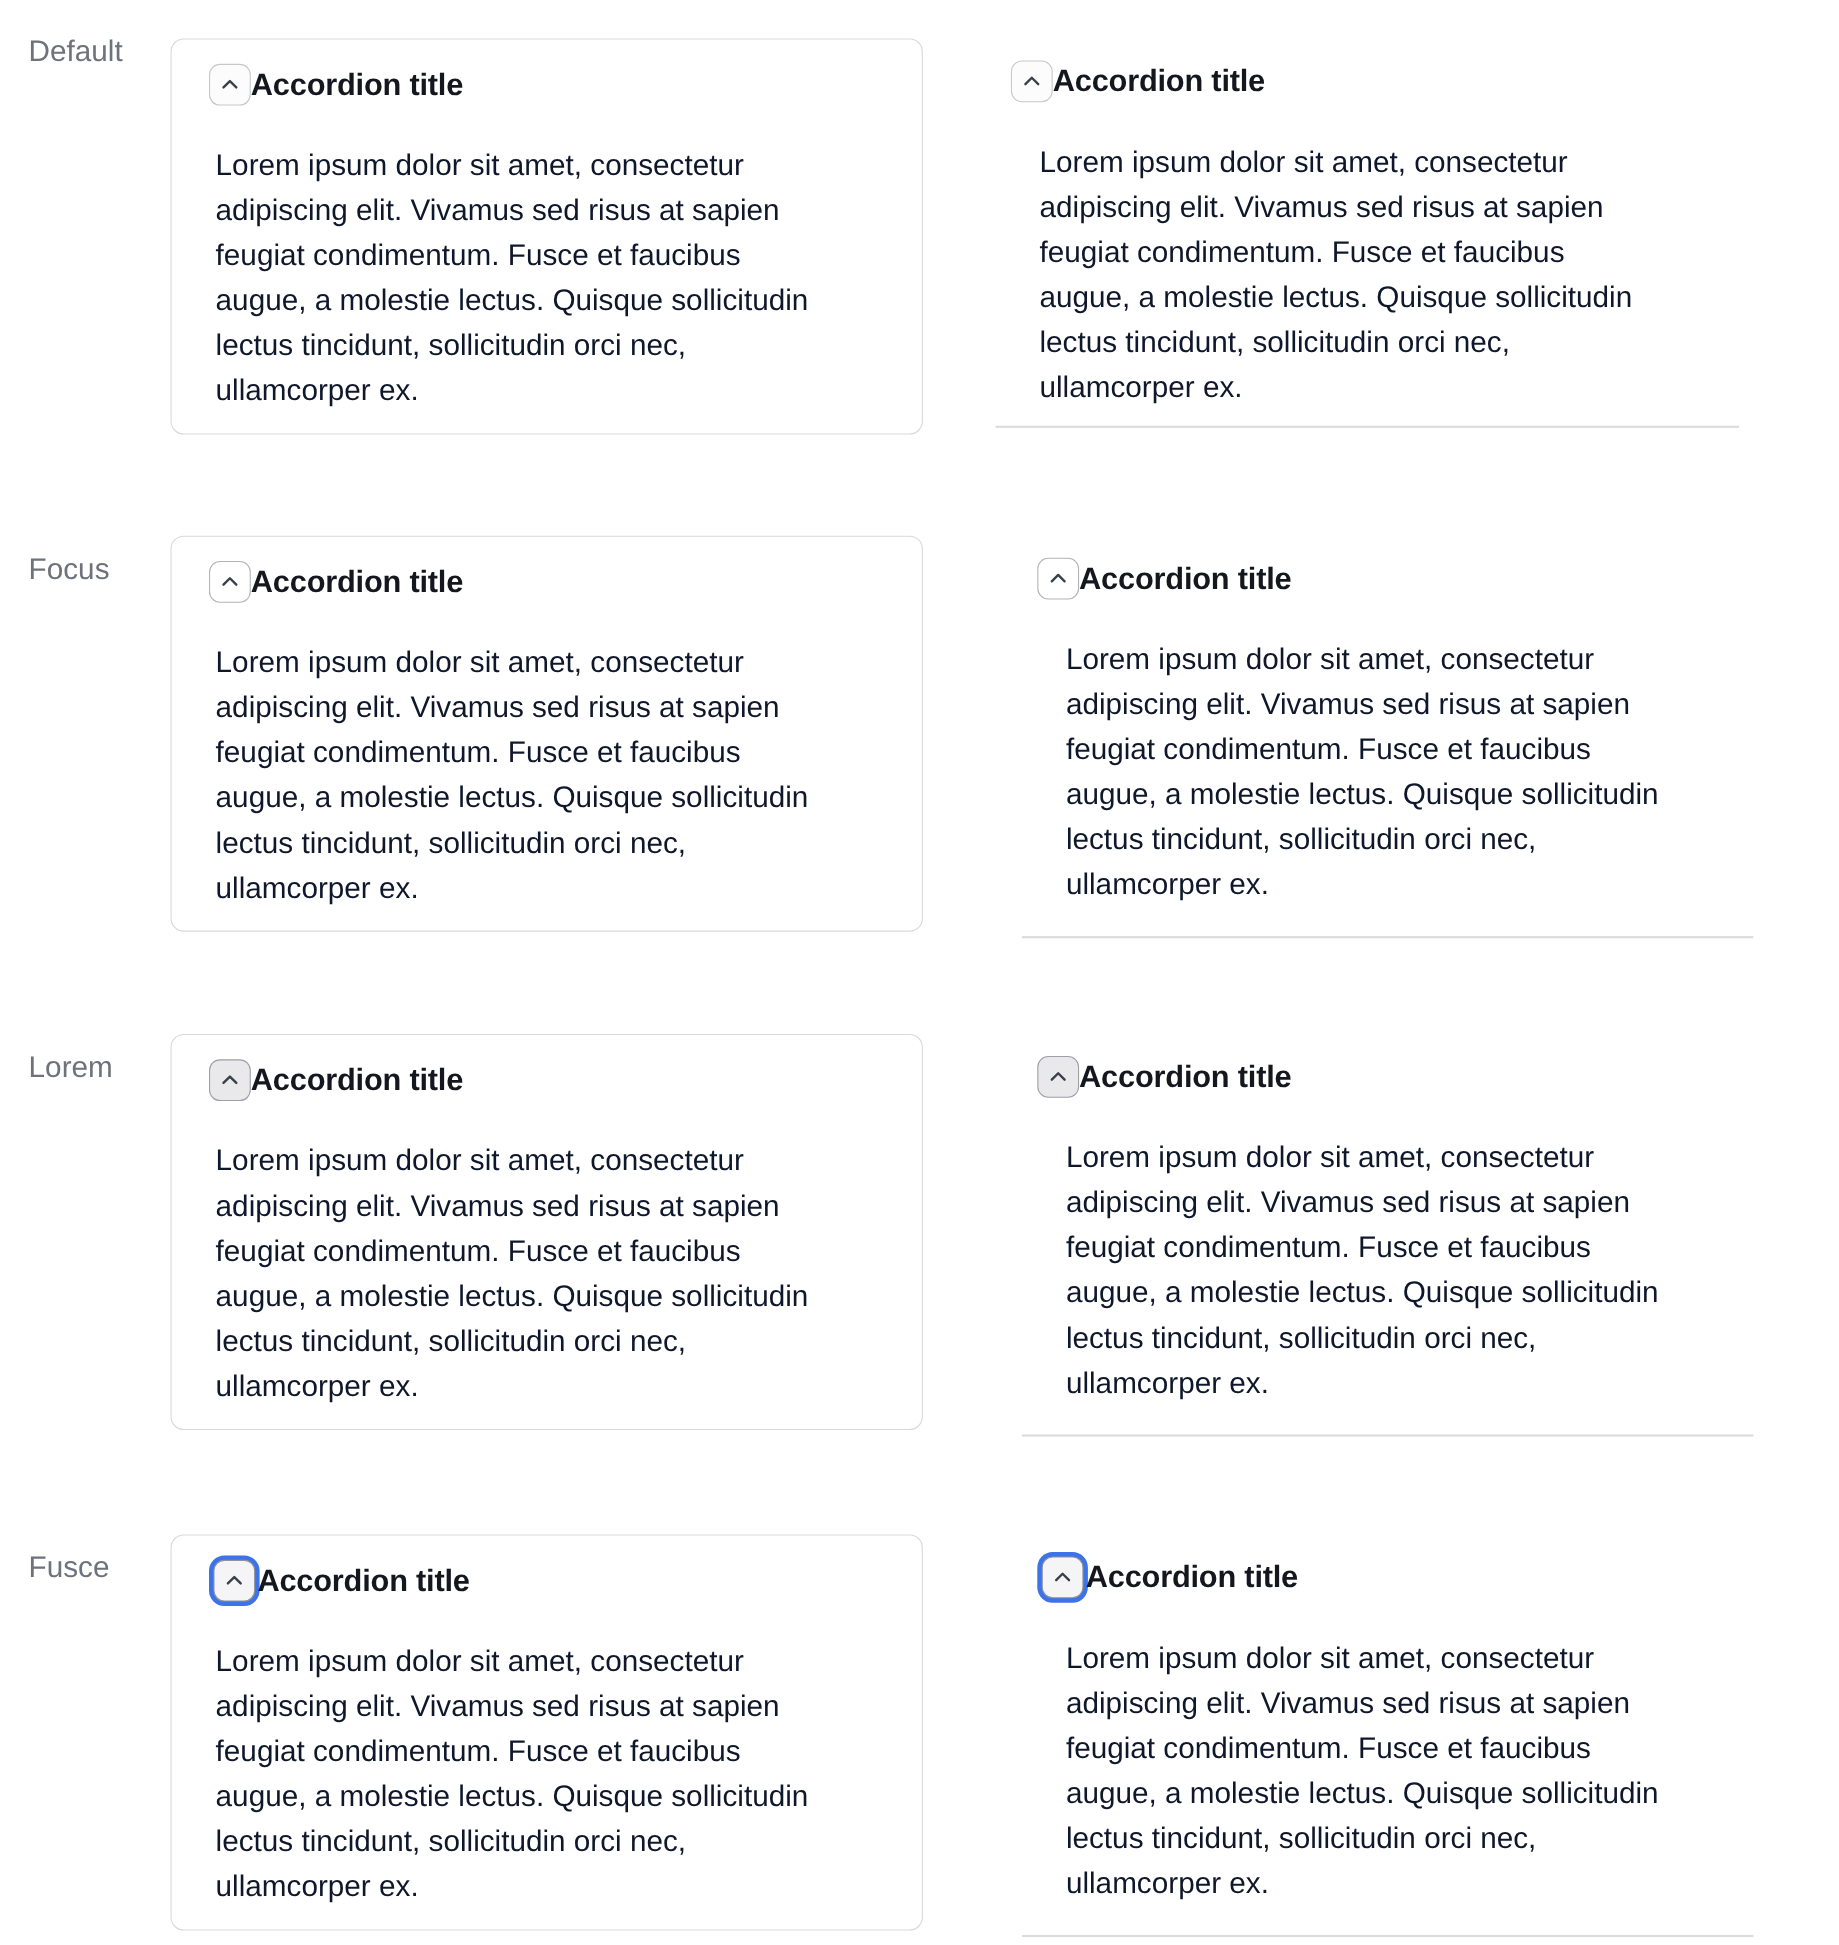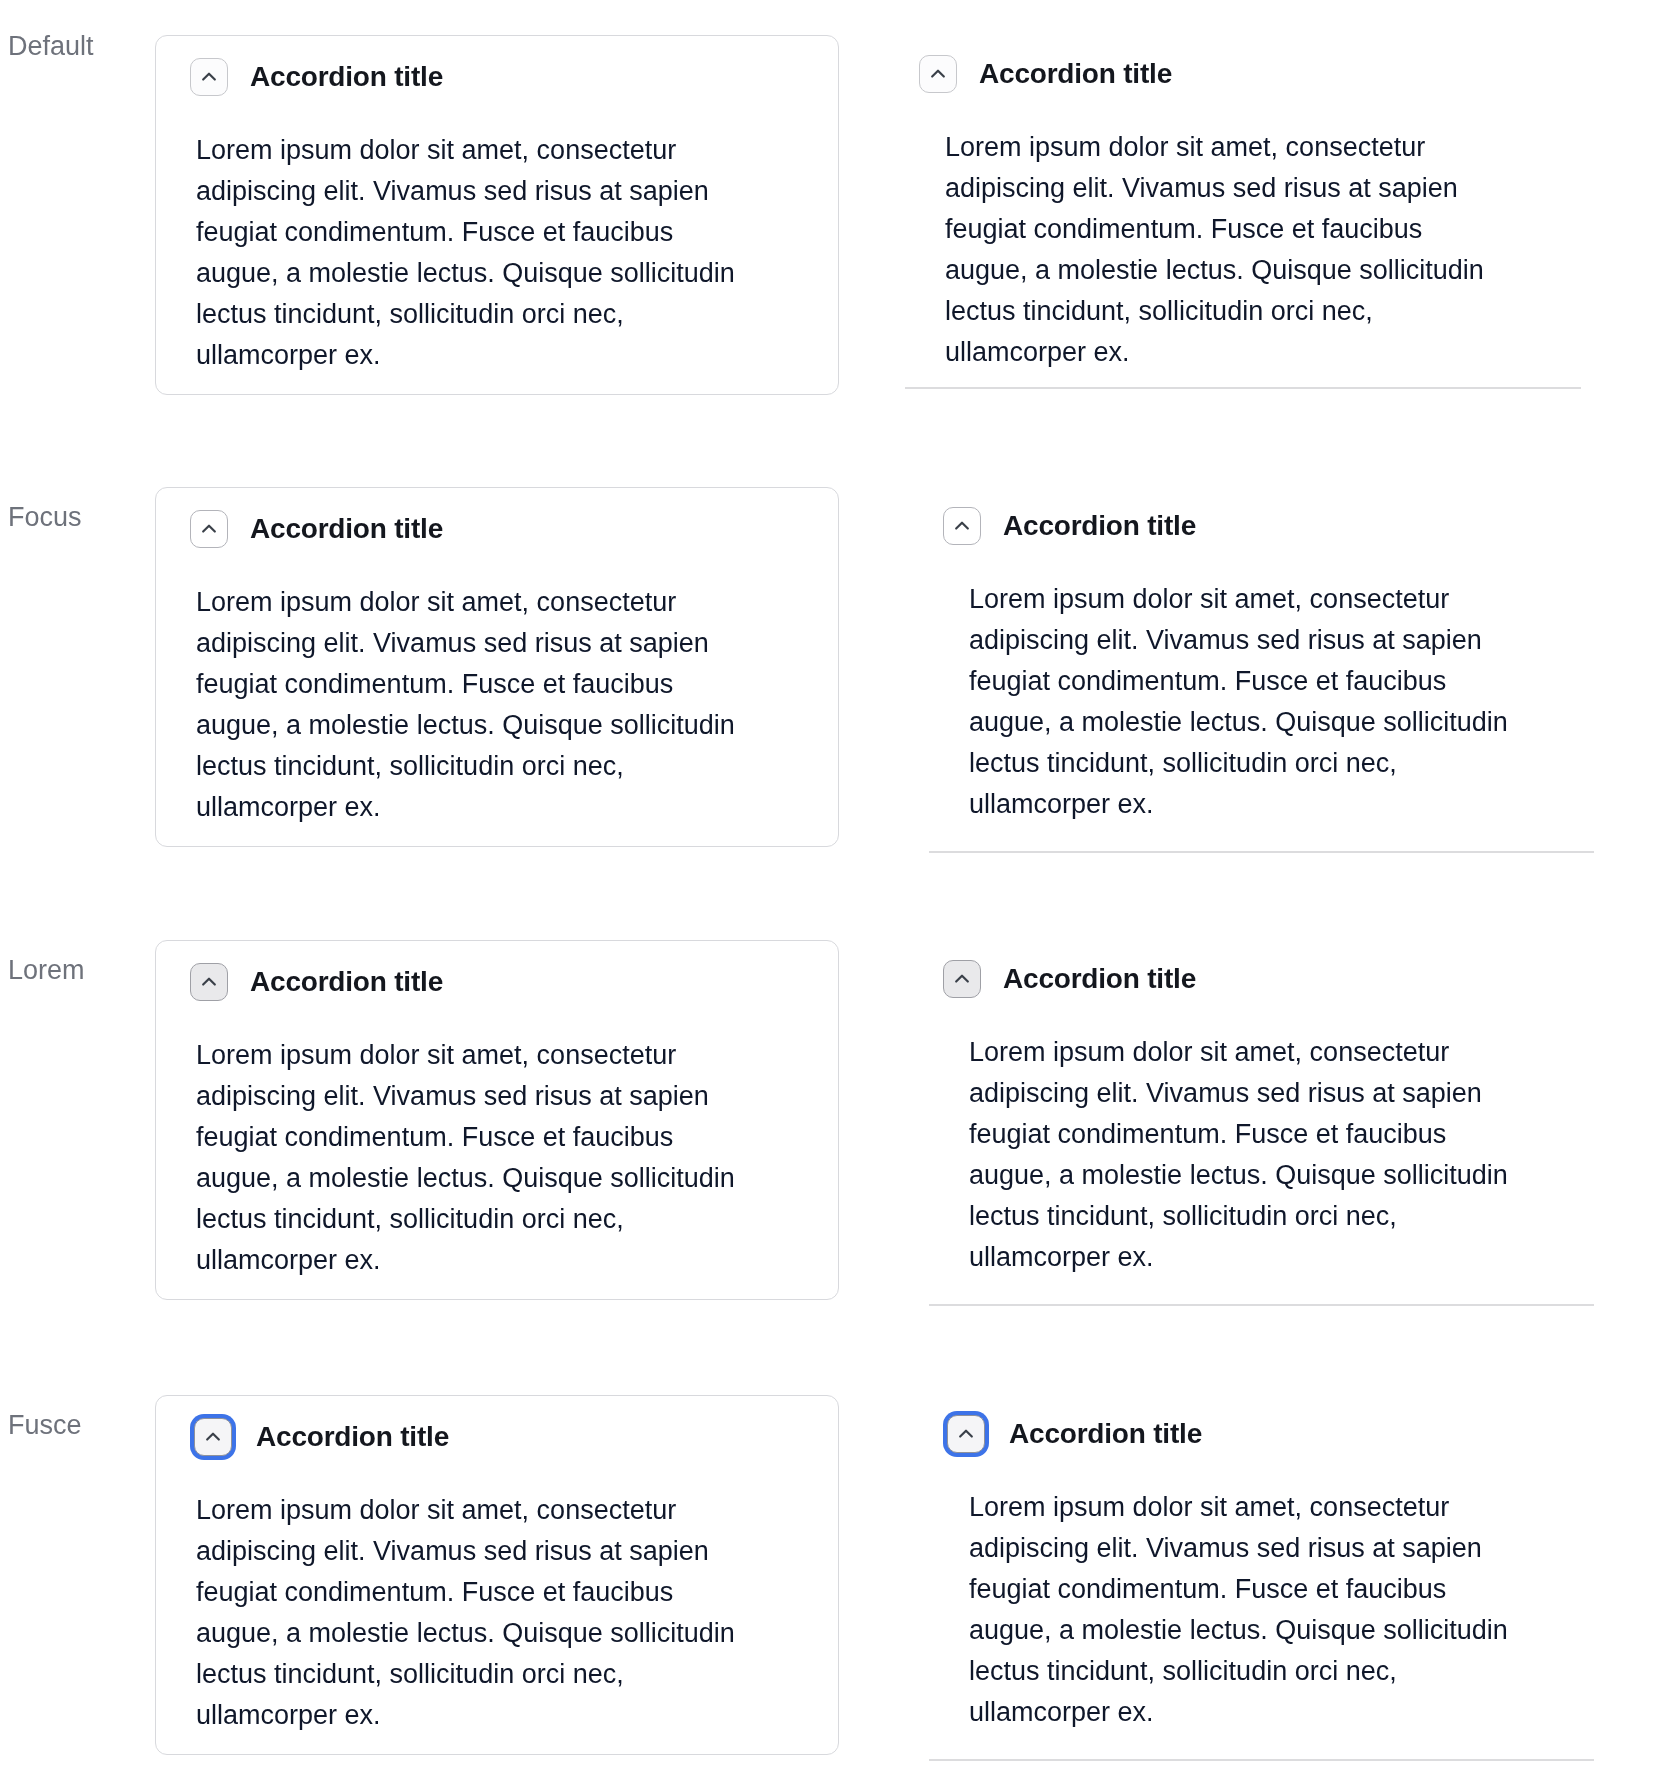--- a/index.html
+++ b/index.html
@@ -1,21 +1,21 @@
 <!DOCTYPE html>
 <html><head>
 <meta charset="utf-8">
 <style>
   html,body{margin:0;padding:0;}
   body{
     width:1672px;height:1768px;position:relative;background:#ffffff;
     font-family:"Liberation Sans",sans-serif;overflow:hidden;
   }
   .state-label{
-    position:absolute;left:8px;font-size:27px;color:#6e727b;line-height:32px;
+    position:absolute;left:26px;font-size:27px;color:#6e727b;line-height:32px;
   }
   .label-default{top:30px;}
   .label-hover{top:501px;}
   .label-focus{top:954px;}
   .label-active{top:1409px;}
 
   .acc{position:absolute;box-sizing:border-box;}
   .card{
     background:#ffffff;border:1.5px solid #d8d9dd;border-radius:12px;
     padding:22px 36px 18px 34px;width:684px;left:155px;
@@ -24,21 +24,21 @@
     padding:20px 20px 26px 14px;border-bottom:2px solid #dcdcde;
   }
   .flat-first{left:905px;width:676px;padding-bottom:14px;}
   .flat-rest{left:929px;width:665px;}
 
   .top-default{top:35px;}
   .top-hover{top:487px;}
   .top-focus{top:940px;}
   .top-active{top:1395px;}
 
-  .acc-header{display:flex;align-items:center;gap:22px;cursor:pointer;}
+  .acc-header{display:flex;align-items:center;cursor:pointer;}
   .chev-btn{
     width:38px;height:38px;flex:0 0 38px;border-radius:10px;
     background:#fcfcfd;border:1.5px solid #c7c8cc;
     display:flex;align-items:center;justify-content:center;
     padding:0;cursor:pointer;box-sizing:border-box;
   }
   .chev-btn svg{display:block;}
   .state-hover .chev-btn{border-color:#b3b4ba;background:#ffffff;}
   .state-focus .chev-btn{border-color:#9fa0a6;background:#e9e9eb;}
   .state-active .chev-btn{

